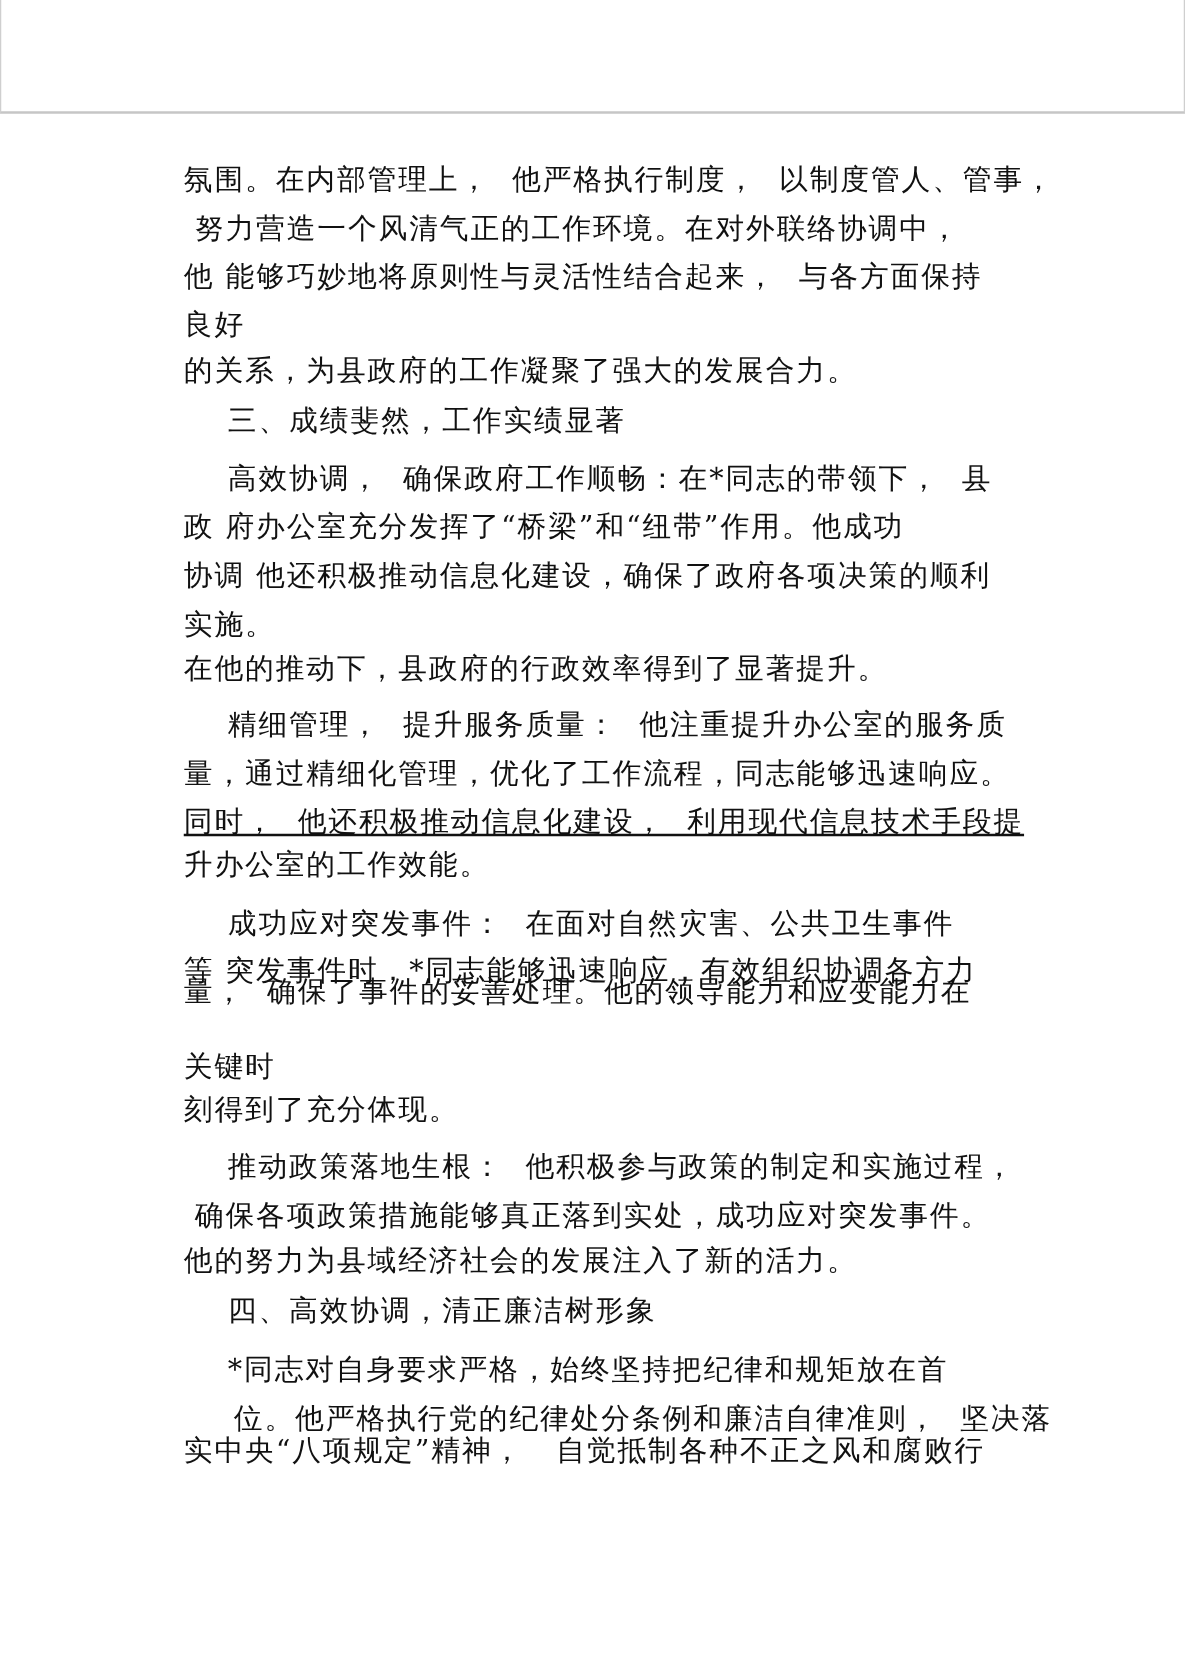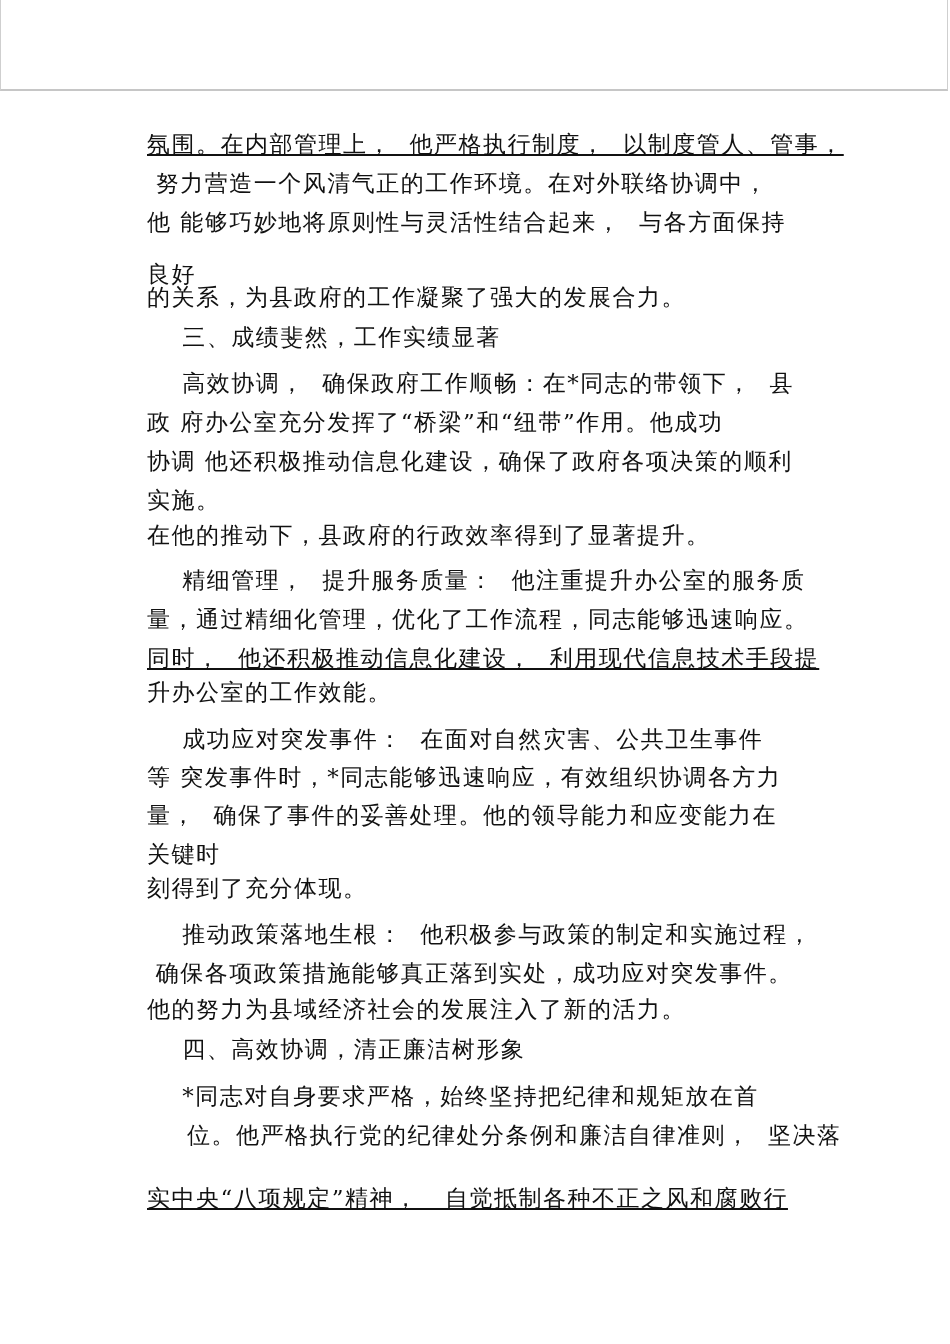--- a/index.html
+++ b/index.html
@@ -43,41 +43,41 @@
       letter-spacing: 1.5px;
     }
   </style>
 </head>
 <body>
 
 <div class="prev-page"></div>
 
 <div class="page">
   <div id="lines">
-      <div class="line" style="top: 38px; text-decoration: underline;">氛围。在内部管理上，  他严格执行制度，  以制度管人、管事，</div>
+      <div class="line" style="top: 38px;">氛围。在内部管理上，  他严格执行制度，  以制度管人、管事，</div>
       <div class="line" style="top: 77px;"> 努力营造一个风清气正的工作环境。在对外联络协调中，</div>
       <div class="line" style="top: 116px;">他 能够巧妙地将原则性与灵活性结合起来，  与各方面保持</div>
-      <div class="line" style="top: 154px; margin-top: 14px;">良好</div>
+      <div class="line" style="top: 154px;">良好</div>
       <div class="line" style="top: 191px;">的关系，为县政府的工作凝聚了强大的发展合力。</div>
       <div class="line" style="top: 231px;">    三、成绩斐然，工作实绩显著</div>
       <div class="line" style="top: 277px;">    高效协调，  确保政府工作顺畅：在*同志的带领下，  县</div>
       <div class="line" style="top: 316px;">政 府办公室充分发挥了“桥梁”和“纽带”作用。他成功</div>
       <div class="line" style="top: 355px;">协调 他还积极推动信息化建设，确保了政府各项决策的顺利</div>
       <div class="line" style="top: 394px;">实施。</div>
       <div class="line" style="top: 429px;">在他的推动下，县政府的行政效率得到了显著提升。</div>
       <div class="line" style="top: 474px;">    精细管理，  提升服务质量：  他注重提升办公室的服务质</div>
       <div class="line" style="top: 513px;">量，通过精细化管理，优化了工作流程，同志能够迅速响应。</div>
       <div class="line" style="top: 552px; text-decoration: underline;">同时，  他还积极推动信息化建设，  利用现代信息技术手段提</div>
       <div class="line" style="top: 586px;">升办公室的工作效能。</div>
       <div class="line" style="top: 633px;">    成功应对突发事件：  在面对自然灾害、公共卫生事件</div>
       <div class="line" style="top: 671px;">等 突发事件时，*同志能够迅速响应，有效组织协调各方力</div>
-      <div class="line" style="top: 709px;">量，  确保了事件的妥善处理。他的领导能力和应变能力在</div>
+      <div class="line" style="top: 688px;">量，  确保了事件的妥善处理。他的领导能力和应变能力在</div>
       <div class="line" style="top: 748px;">关键时</div>
       <div class="line" style="top: 782px;">刻得到了充分体现。</div>
       <div class="line" style="top: 828px;">    推动政策落地生根：  他积极参与政策的制定和实施过程，</div>
       <div class="line" style="top: 867px;"> 确保各项政策措施能够真正落到实处，成功应对突发事件。</div>
       <div class="line" style="top: 903px;">他的努力为县域经济社会的发展注入了新的活力。</div>
       <div class="line" style="top: 943px;">    四、高效协调，清正廉洁树形象</div>
       <div class="line" style="top: 990px;">    *同志对自身要求严格，始终坚持把纪律和规矩放在首</div>
       <div class="line" style="top: 1029px; margin-left: 40px;">位。他严格执行党的纪律处分条例和廉洁自律准则，  坚决落</div>
-      <div class="line" style="top: 1092px; text-decoration: underline;">实中央“八项规定”精神，   自觉抵制各种不正之风和腐败行</div>
+      <div class="line" style="top: 1055px;">实中央“八项规定”精神，   自觉抵制各种不正之风和腐败行</div>
     </div>
 </div>
 
 </body></html>

